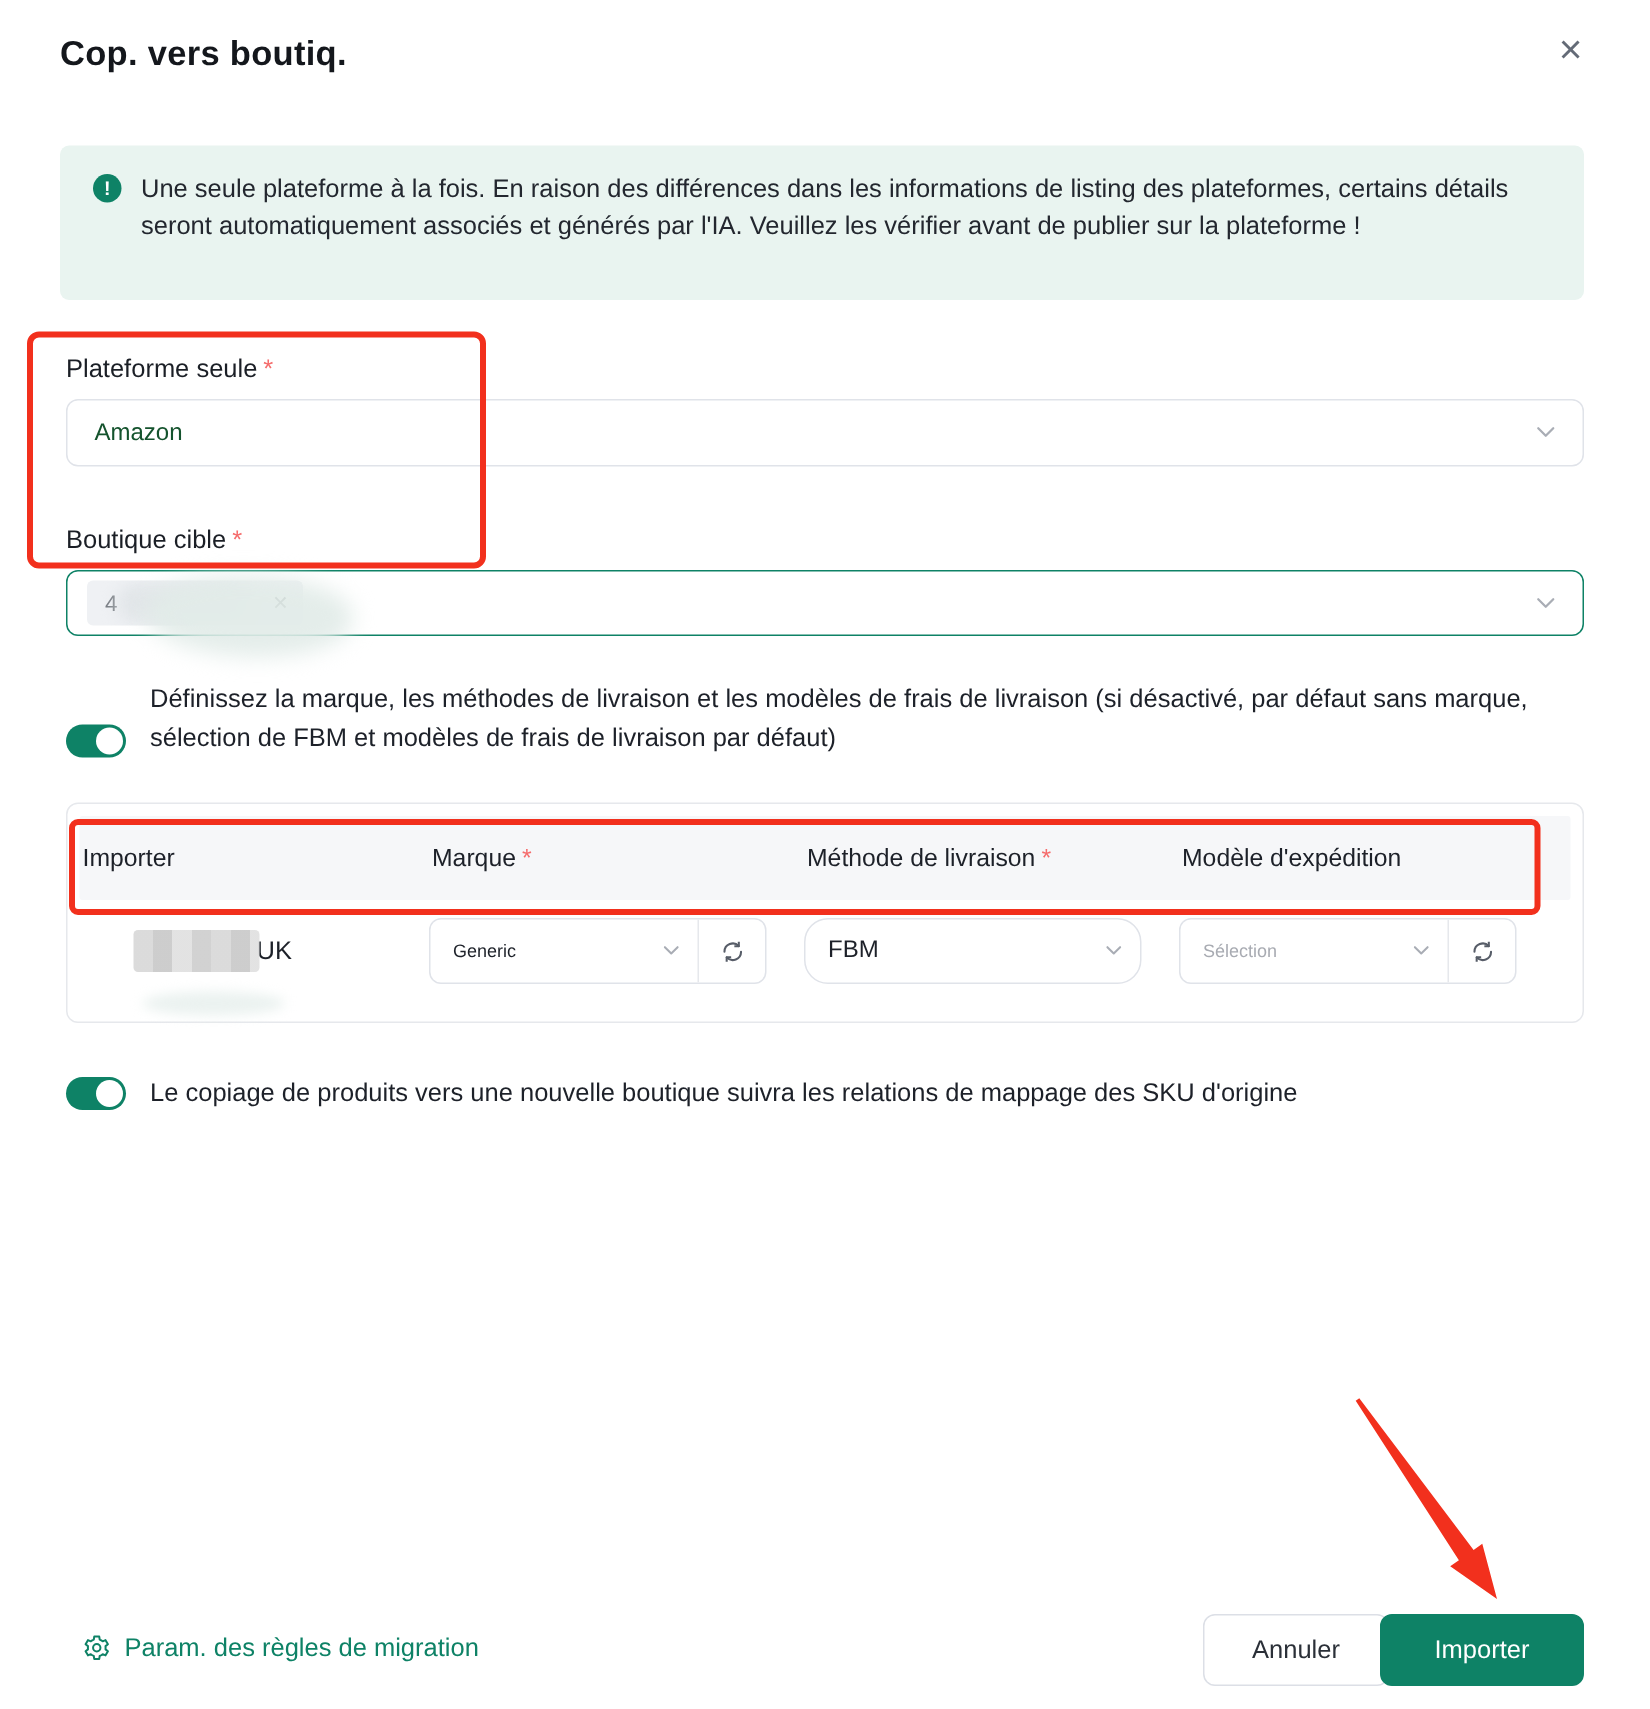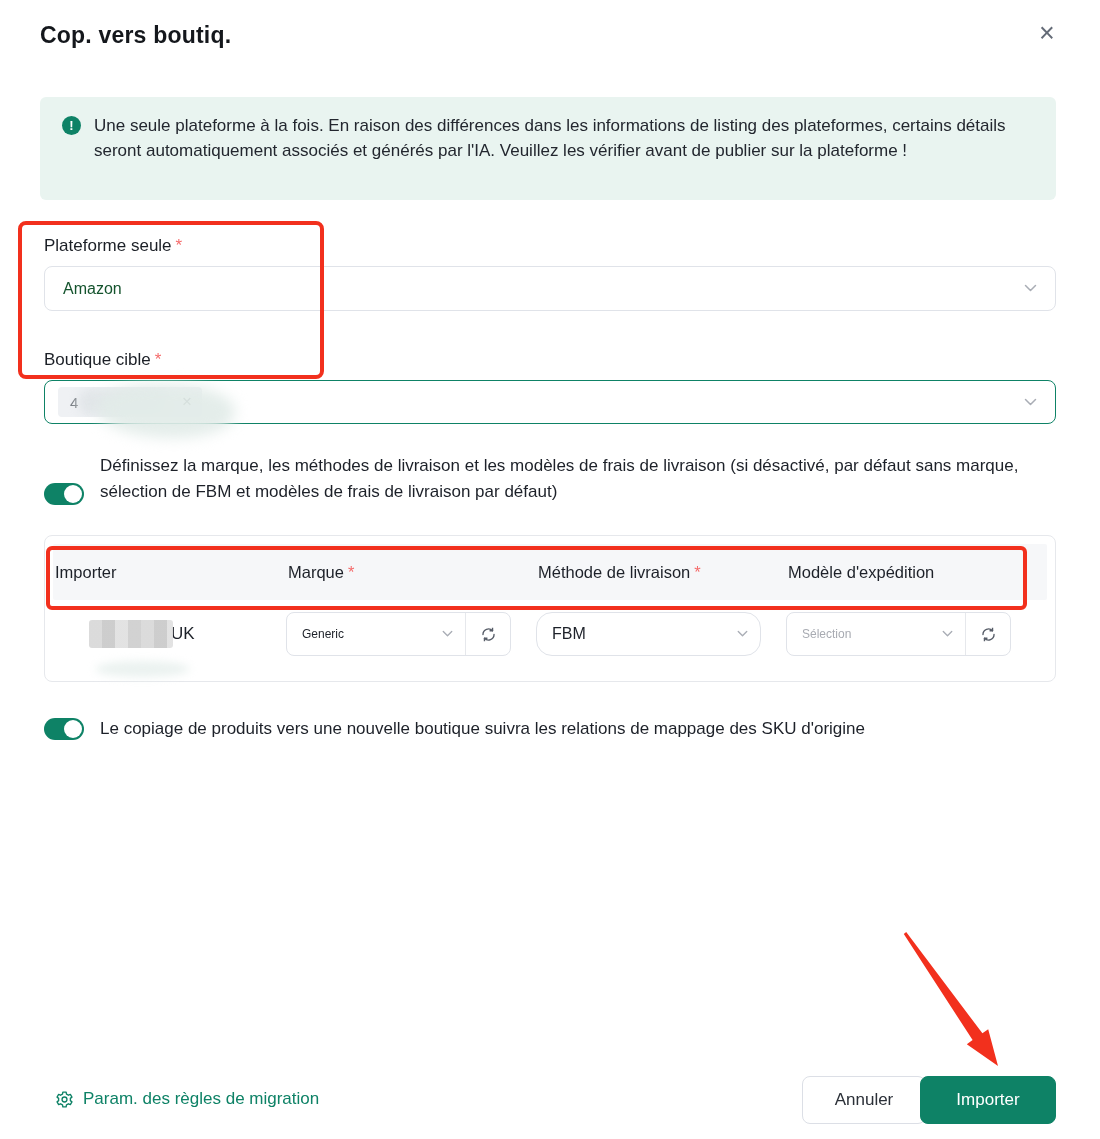--- a/index.html
+++ b/index.html
@@ -64,21 +64,21 @@
   .store-suffix { font-size:17px; color:#1d2129; margin-left:-2px; }
 
   .sel-group { display:flex; width:225px; height:44px; border:1px solid #e0e3e9; border-radius:8px; background:#fff; overflow:hidden; }
   .sel-inner { flex:1; display:flex; align-items:center; padding:0 12px 0 15px; font-size:12px; color:#1d2129; }
   .sel-refresh { flex:0 0 45px; border-left:1px solid #e6e8ec; display:flex; align-items:center; justify-content:center; cursor:pointer; }
   .sel-single { display:flex; align-items:center; width:225px; height:44px; border:1px solid #e0e3e9; border-radius:16px;
                 padding:0 12px 0 15px; font-size:16px; color:#1d2129; background:#fff; }
   .placeholder { color:#a8abb2; }
 
   
-  .migration-link { position:absolute; left:55px; top:1089px; display:flex; align-items:flex-end; gap:9px; color:#0E8266;
+  .migration-link { position:absolute; left:55px; top:1089px; display:flex; align-items:flex-start; gap:9px; color:#0E8266;
                     font-size:17px; cursor:pointer; }
   .btn { position:absolute; top:1076px; height:48px; border-radius:8px; display:flex; align-items:center; justify-content:center;
          font-size:17px; cursor:pointer; }
   .btn-cancel { left:778px; width:124px; background:#fff; border:1px solid #dcdfe6; color:#2b3038;margin-left:24px; }
   .btn-import { left:920px; width:136px; background:#0E8266; border:1px solid #0E8266; color:#fff; font-weight:500; }
 
   
   .anno-rect { position:absolute; border:4px solid #F2301D; pointer-events:none; z-index:20; }
   .anno-rect-1 { left:18px; top:221px; width:306px; height:158px; border-radius:8px; }
   .anno-rect-2 { left:46px; top:546px; width:981px; height:64px; border-radius:6px; }

